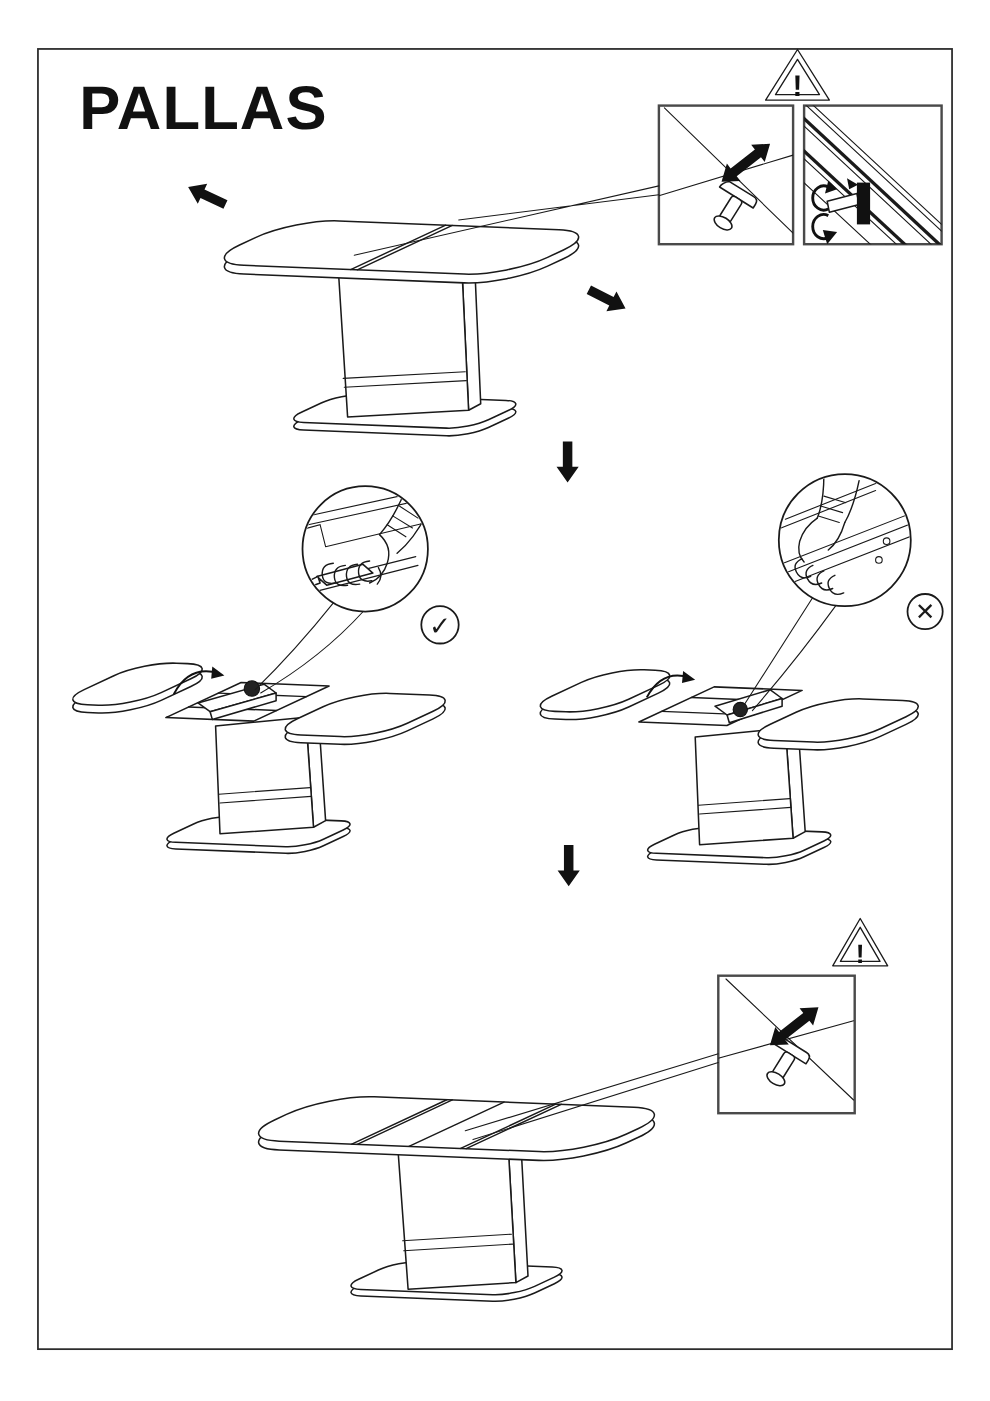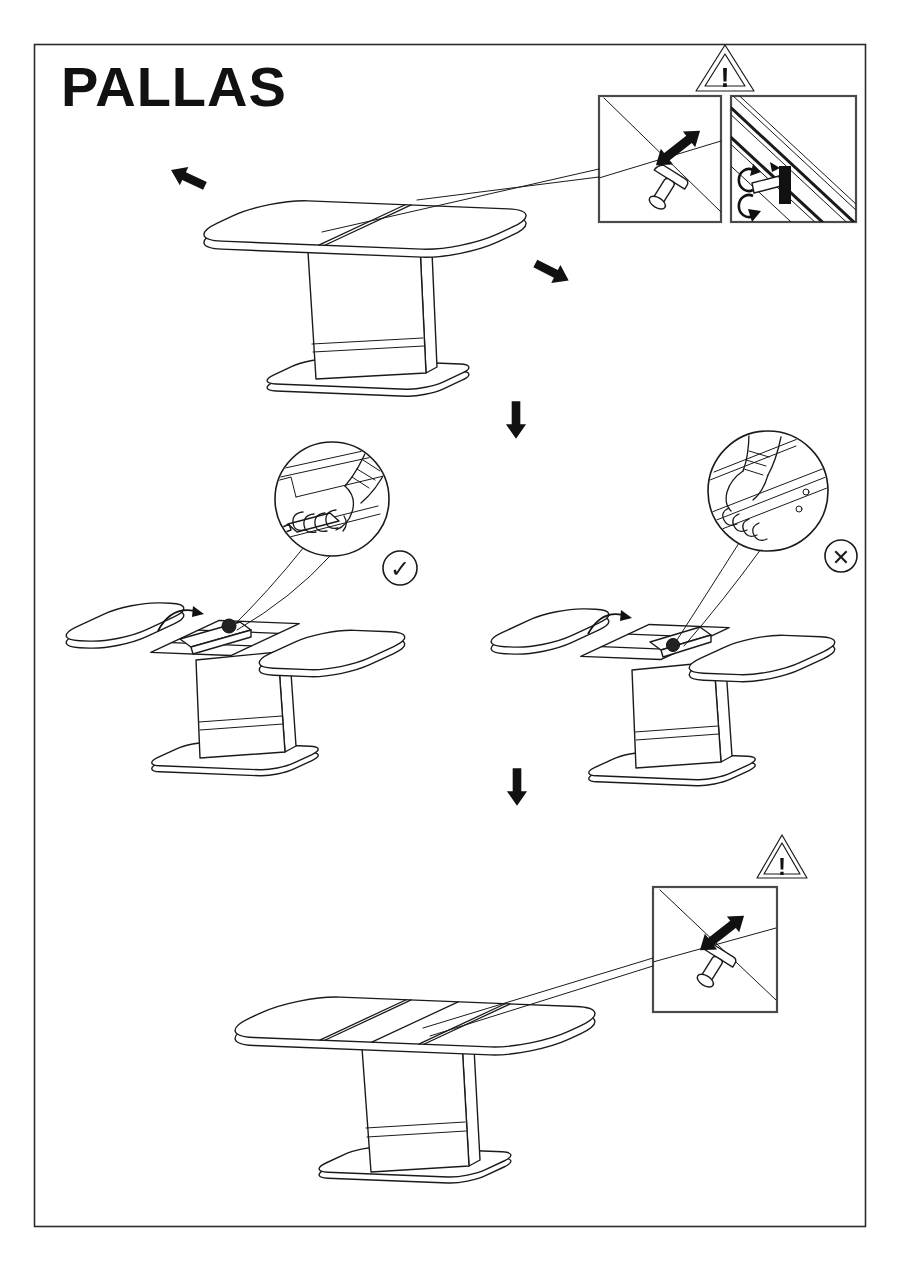--- a/index.html
+++ b/index.html
@@ -1,18 +1,18 @@
 <!DOCTYPE html>
 <html><head>
 <meta charset="utf-8">
 <style>
   html,body{margin:0;padding:0;background:#fff;}
   .page{position:relative;width:900px;height:1274px;background:#ffffff;overflow:hidden;
         font-family:"Liberation Sans","DejaVu Sans",sans-serif;}
-  .title{position:absolute;left:57px;top:50px;margin:4px;font-size:56px;font-weight:bold;
+  .title{position:absolute;left:57px;top:50px;margin:15px;font-size:56px;font-weight:bold;
          letter-spacing:1px;color:#111;font-family:"Liberation Sans","DejaVu Sans",sans-serif;}
   svg.art{position:absolute;left:0;top:0;}
   .ln{fill:none;stroke:#1a1a1a;stroke-width:1.3;stroke-linecap:round;stroke-linejoin:round;vector-effect:non-scaling-stroke;}
   .thin{fill:none;stroke:#1a1a1a;stroke-width:1;stroke-linecap:round;vector-effect:non-scaling-stroke;}
   .fw{fill:#ffffff;stroke:#1a1a1a;stroke-width:1.4;stroke-linejoin:round;vector-effect:non-scaling-stroke;}
   .blk{fill:#111111;stroke:none;}
   .boxb{fill:#ffffff;stroke:#4a4a4a;stroke-width:2.2;}
   .tri{fill:#ffffff;stroke:#1a1a1a;stroke-width:1.2;stroke-linejoin:round;}
   .bang{font-family:"Liberation Sans","DejaVu Sans",sans-serif;font-weight:bold;fill:#111;}
   .mark{font-family:"DejaVu Sans",sans-serif;fill:#1a1a1a;}

